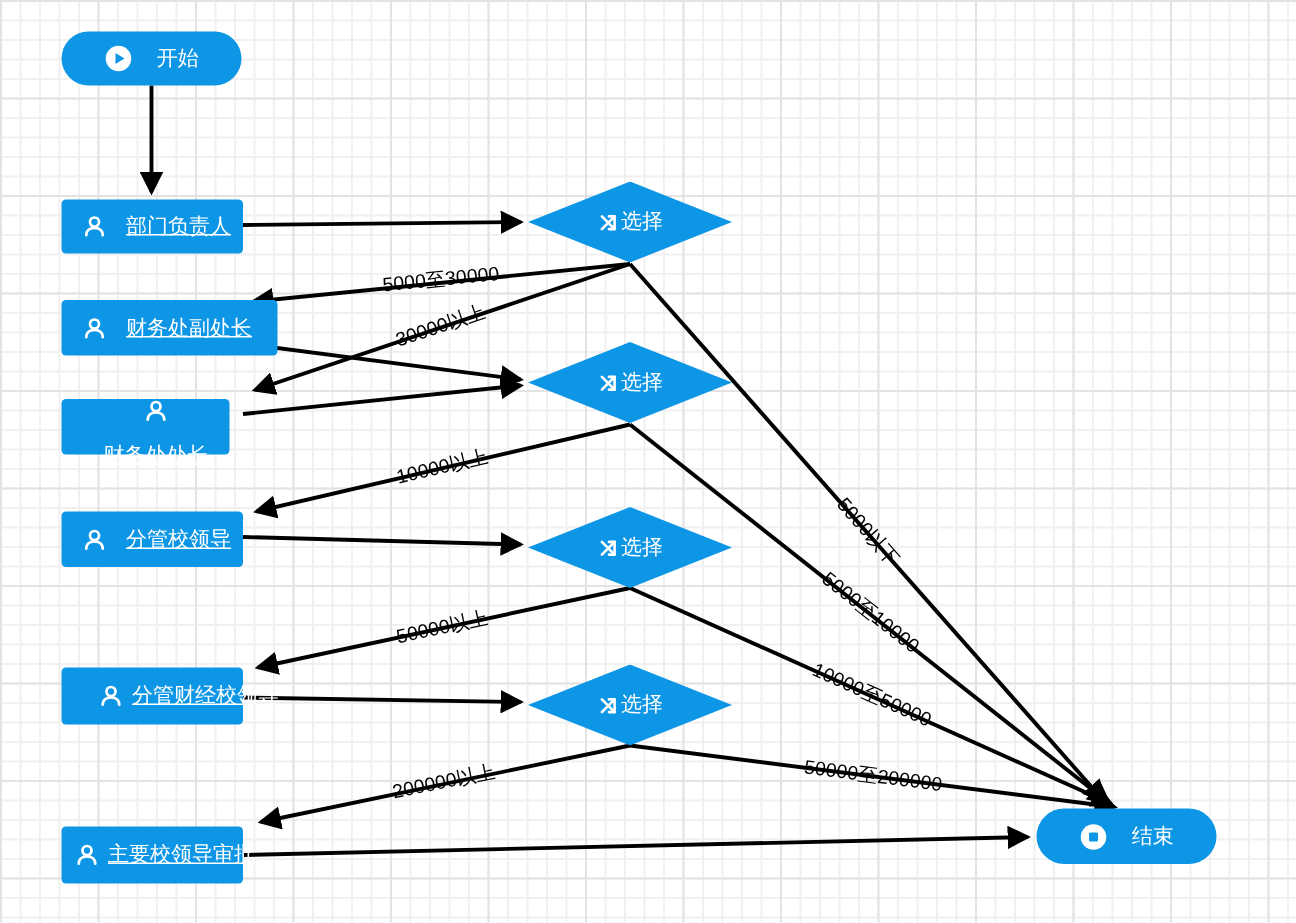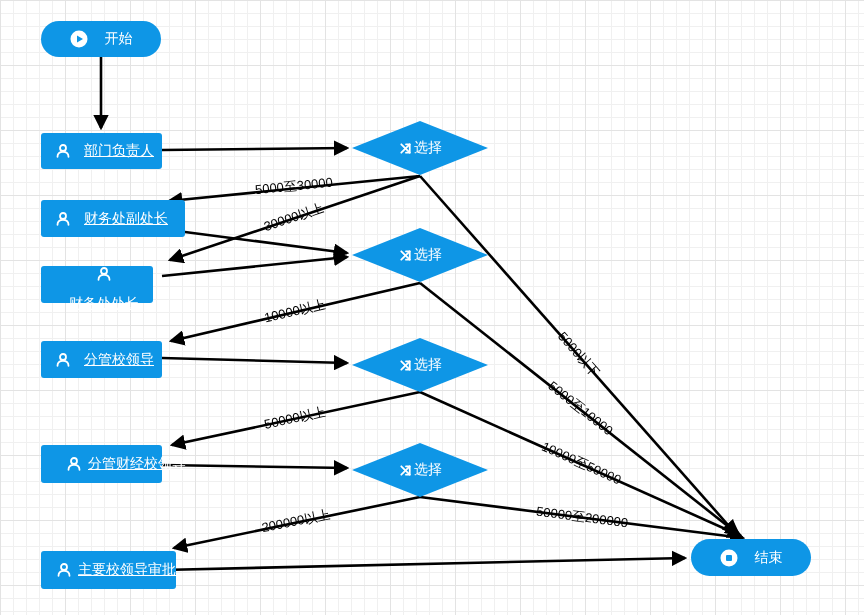--- a/index.html
+++ b/index.html
@@ -140,21 +140,21 @@
   <div class="node rect-node" style="left:41px;top:445px;width:121px;height:38px;padding-left:25px;gap:6px;">
     <span class="icon">
       <svg width="16" height="16" viewBox="0 0 16 16" fill="none" stroke="#fff" stroke-width="1.8" stroke-linecap="round">
           <circle cx="8" cy="5" r="3"></circle>
           <path d="M2.5 13.8 C2.5 10.6 5 8.9 8 8.9 C11 8.9 13.5 10.6 13.5 13.8"></path>
         </svg>
     </span>
     <span class="label">分管财经校领导</span>
   </div>
 
-  <div class="node rect-node" style="left:41px;top:551px;width:135px;height:38px;padding-left:9px;gap:6px;justify-content:flex-end;">
+  <div class="node rect-node" style="left:41px;top:551px;width:121px;height:38px;padding-left:9px;gap:6px;">
     <span class="icon">
       <svg width="16" height="16" viewBox="0 0 16 16" fill="none" stroke="#fff" stroke-width="1.8" stroke-linecap="round">
           <circle cx="8" cy="5" r="3"></circle>
           <path d="M2.5 13.8 C2.5 10.6 5 8.9 8 8.9 C11 8.9 13.5 10.6 13.5 13.8"></path>
         </svg>
     </span>
     <span class="label">主要校领导审批</span>
   </div>
 
   <div class="node diamond-node" style="left:352px;top:121px;width:136px;height:54px;">

